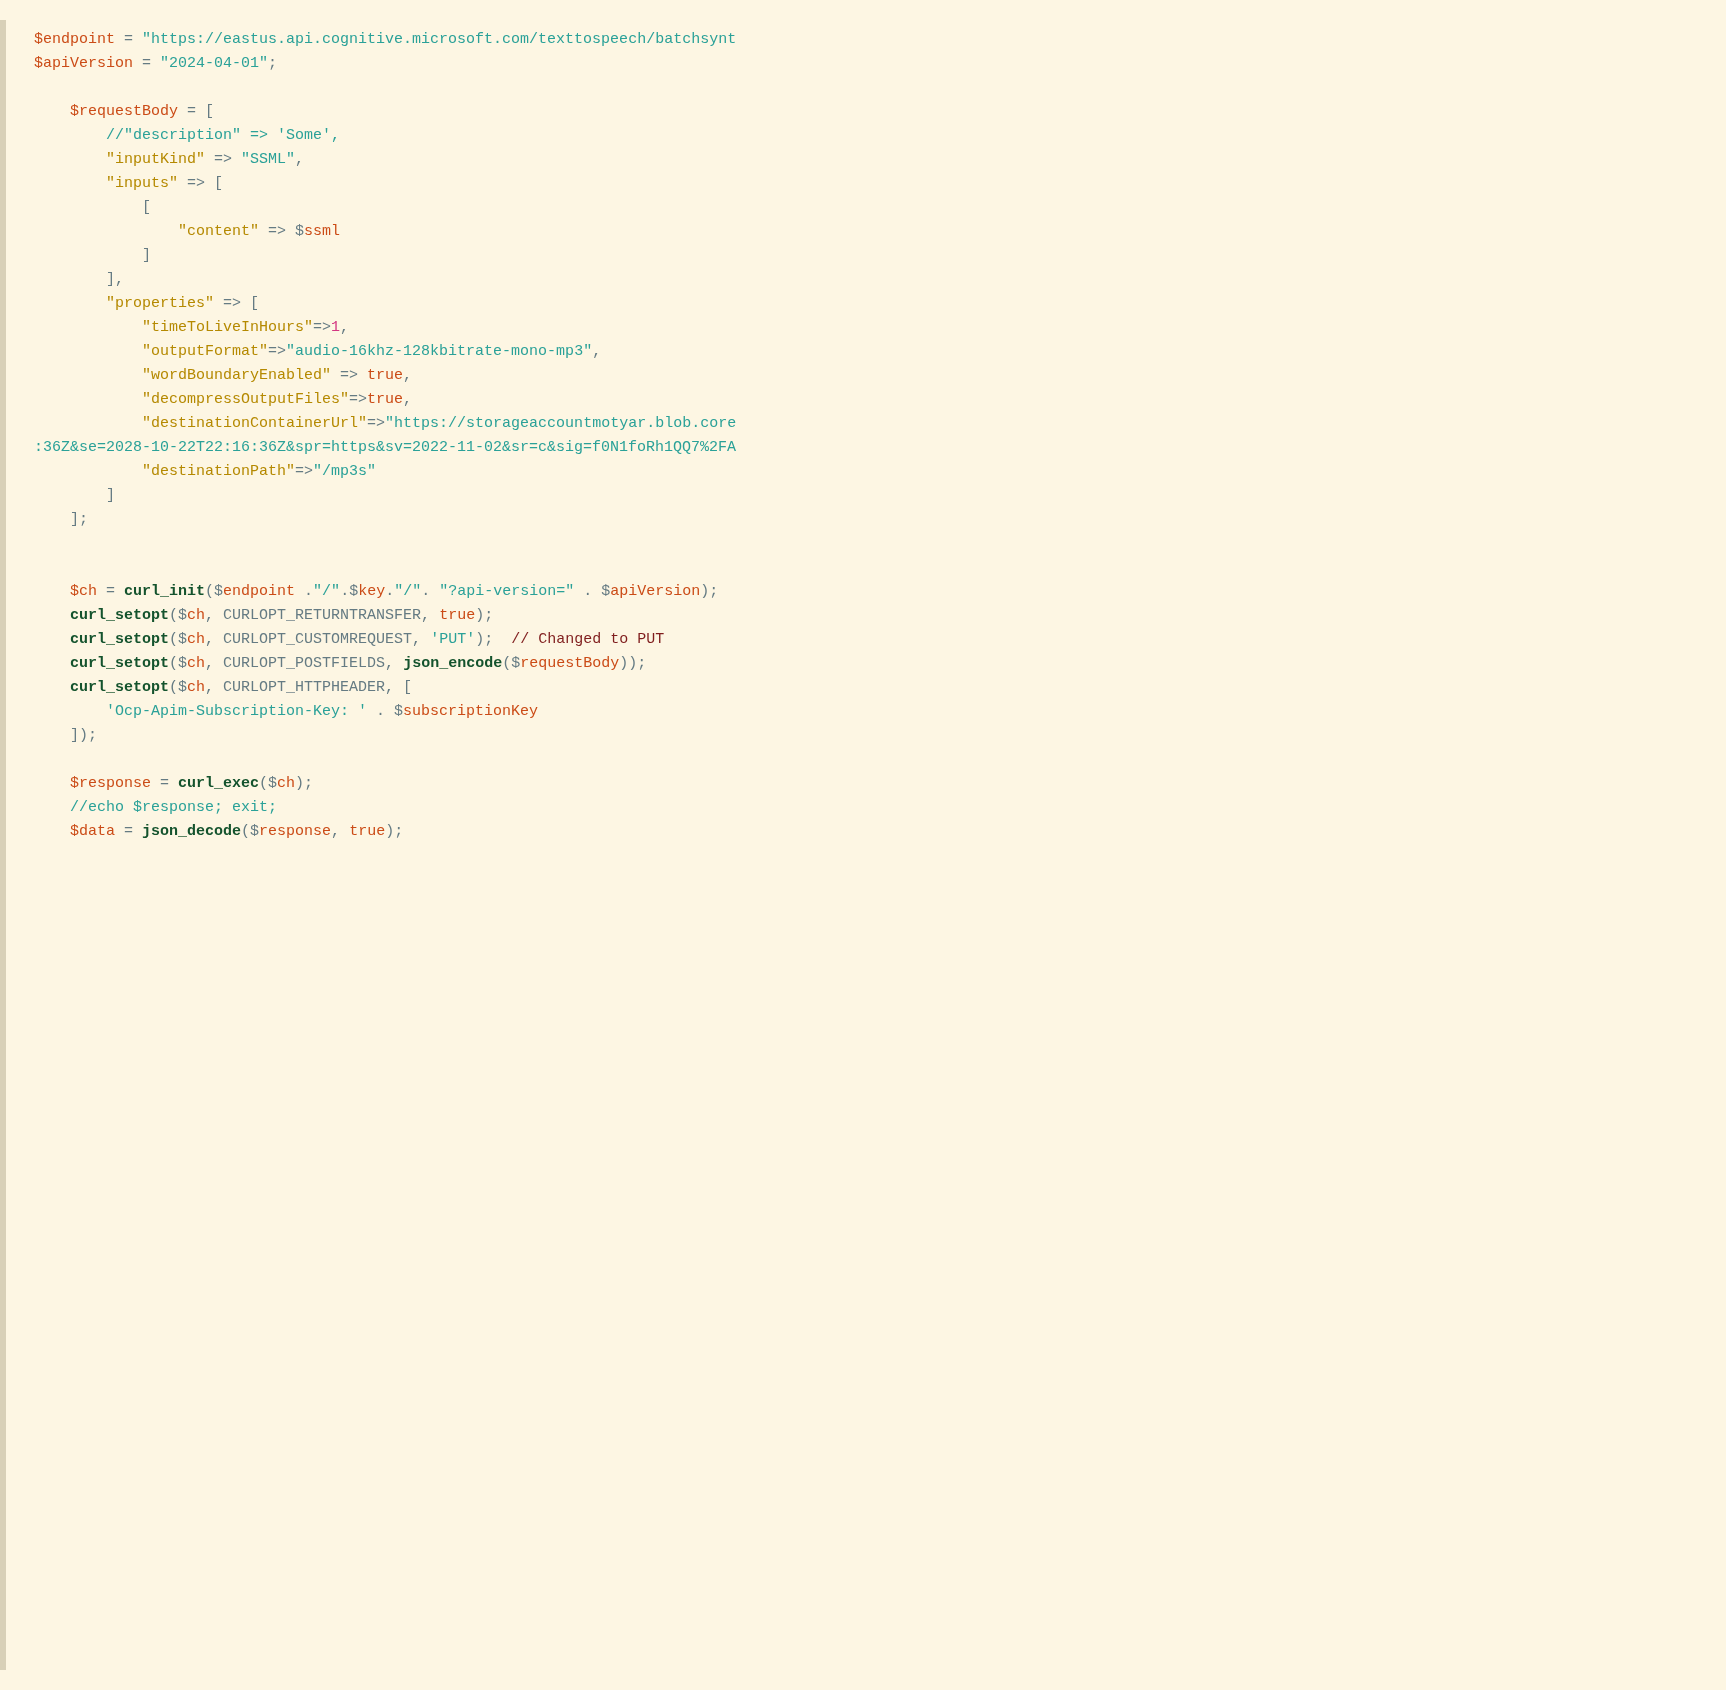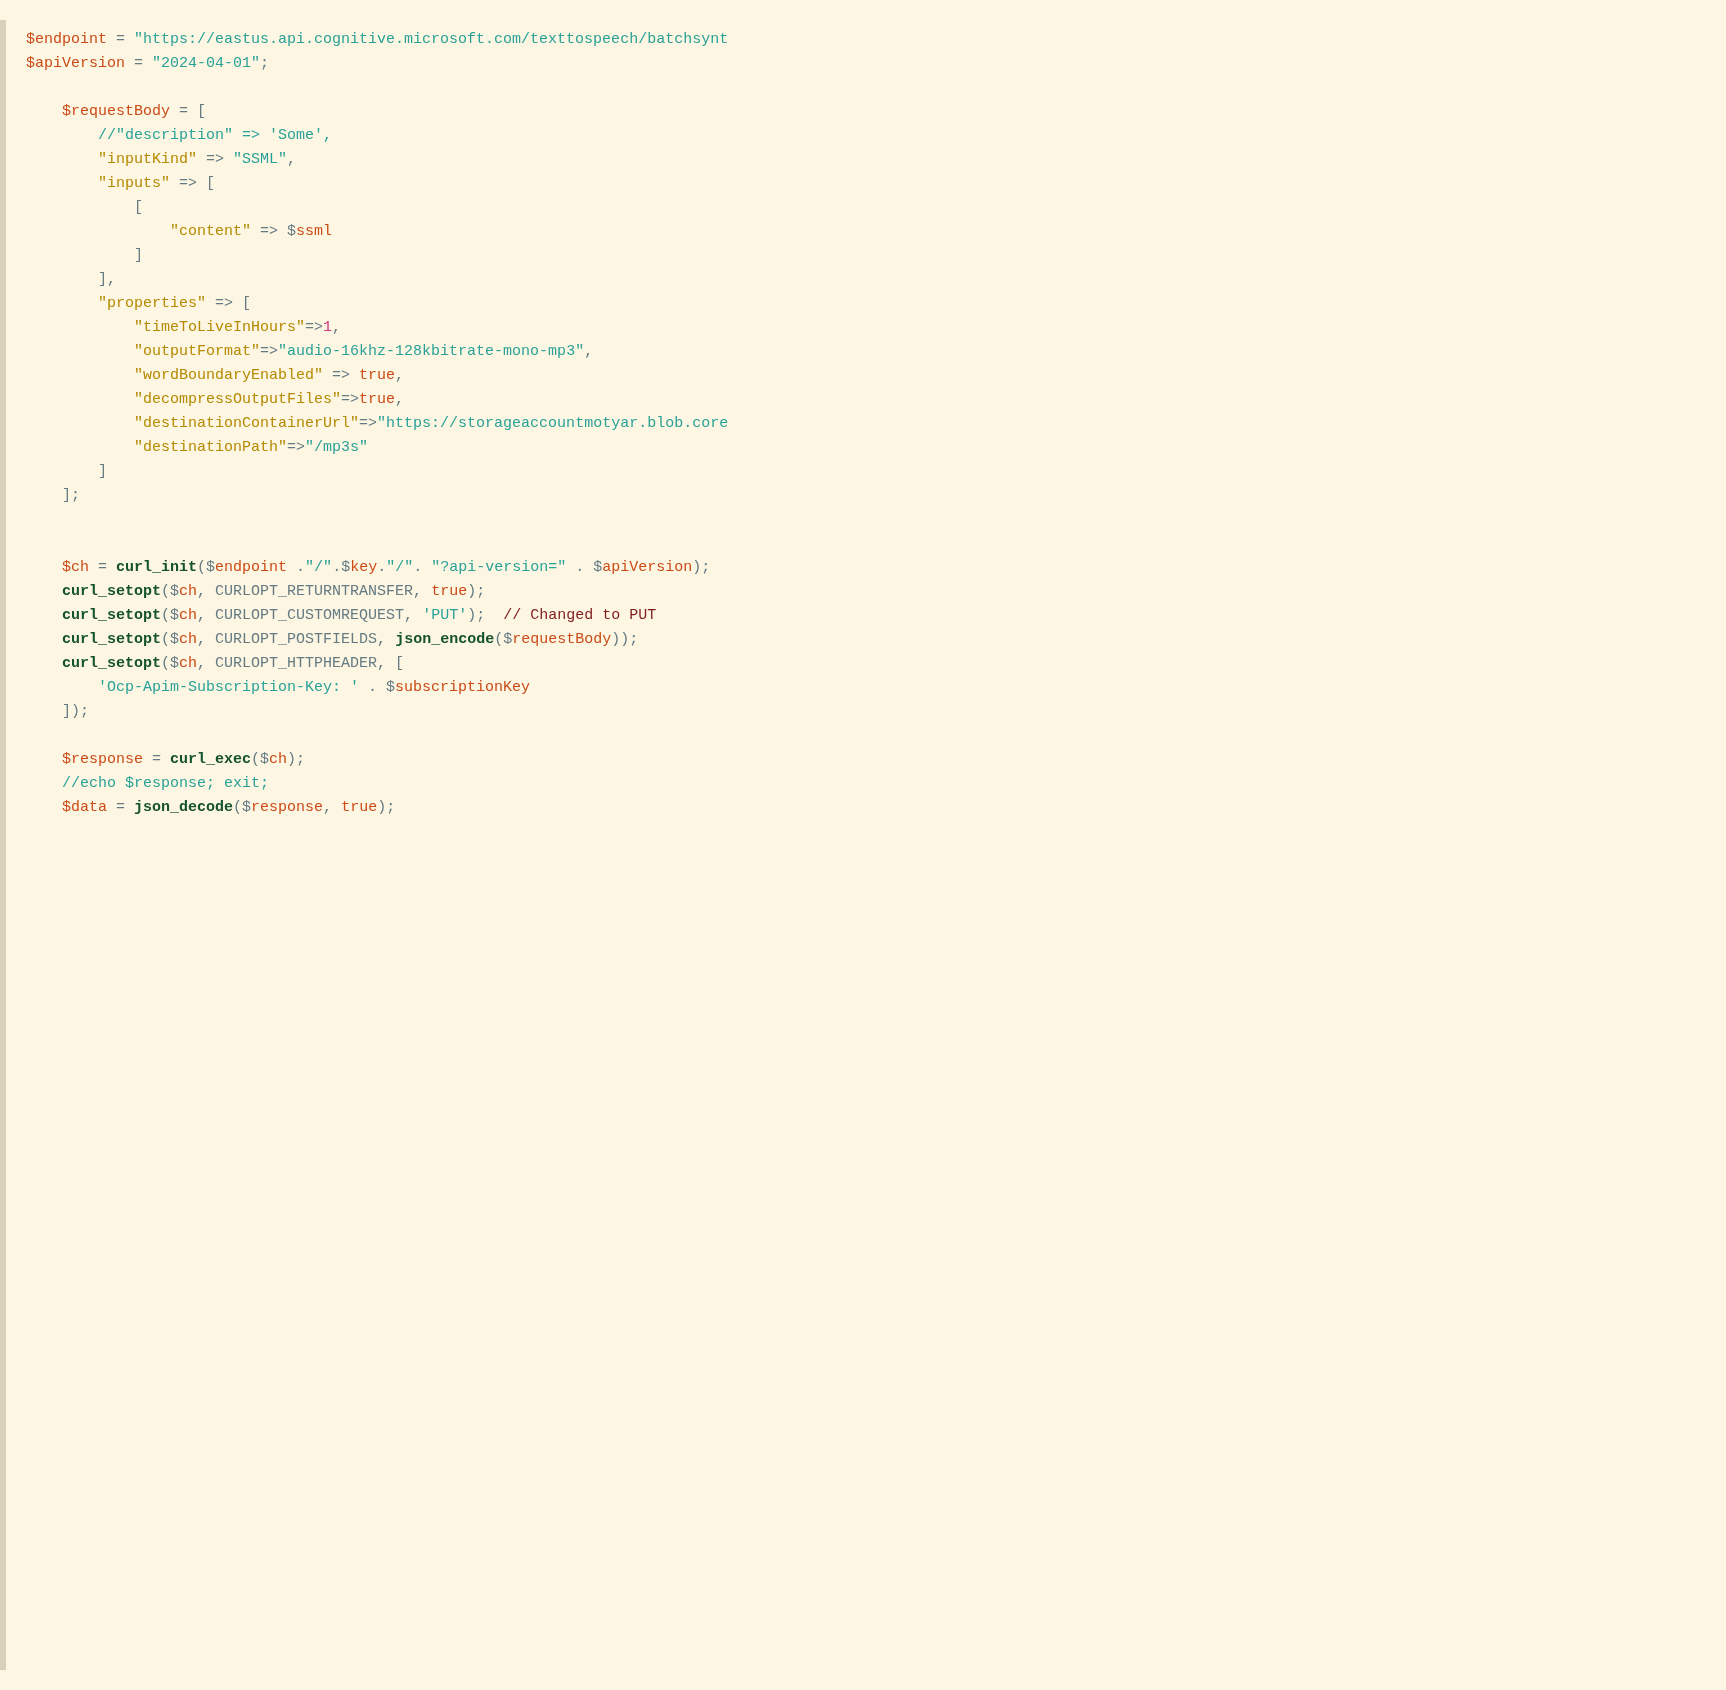--- a/index.html
+++ b/index.html
@@ -15,20 +15,21 @@
       line-height: 1.6;
       overflow-x: auto;
     }
 
     .code-container {
       background-color: #fdf6e3;
       padding: 20px 0;
       min-height: 1690px;
       position: relative;
       display: flex;
+      gap: 8px;
     }
 
     .gutter {
       width: 6px;
       background-color: #d8d0b8;
       flex-shrink: 0;
       margin-right: 0;
     }
 
     .code-area {
@@ -71,20 +72,21 @@
       <div class="line"><span class="plain">            [</span></div>
       <div class="line"><span class="plain">                </span><span class="key">"content"</span><span class="plain"> =&gt; $</span><span class="var">ssml</span></div>
       <div class="line"><span class="plain">            ]</span></div>
       <div class="line"><span class="plain">        ],</span></div>
       <div class="line"><span class="plain">        </span><span class="key">"properties"</span><span class="plain"> =&gt; [</span></div>
       <div class="line"><span class="plain">            </span><span class="key">"timeToLiveInHours"</span><span class="plain">=&gt;</span><span class="num">1</span><span class="plain">,</span></div>
       <div class="line"><span class="plain">            </span><span class="key">"outputFormat"</span><span class="plain">=&gt;</span><span class="str">"audio-16khz-128kbitrate-mono-mp3"</span><span class="plain">,</span></div>
       <div class="line"><span class="plain">            </span><span class="key">"wordBoundaryEnabled"</span><span class="plain"> =&gt; </span><span class="bool">true</span><span class="plain">,</span></div>
       <div class="line"><span class="plain">            </span><span class="key">"decompressOutputFiles"</span><span class="plain">=&gt;</span><span class="bool">true</span><span class="plain">,</span></div>
       <div class="line"><span class="plain">            </span><span class="key">"destinationContainerUrl"</span><span class="plain">=&gt;</span><span class="str">"https://storageaccountmotyar.blob.core</span></div>
+      <div class="line"><span class="str">:36Z&amp;se=2028-10-22T22:16:36Z&amp;spr=https&amp;sv=2022-11-02&amp;sr=c&amp;sig=f0N1foRh1QQ7%2FA</span></div>
       <div class="line"><span class="plain">            </span><span class="key">"destinationPath"</span><span class="plain">=&gt;</span><span class="str">"/mp3s"</span></div>
       <div class="line"><span class="plain">        ]</span></div>
       <div class="line"><span class="plain">    ];</span></div>
       <div class="line">&nbsp;</div>
       <div class="line">&nbsp;</div>
       <div class="line"><span class="var">    $</span><span class="var">ch</span><span class="plain"> = </span><span class="fn">curl_init</span><span class="plain">($</span><span class="var">endpoint</span><span class="plain"> .</span><span class="str">"/"</span><span class="plain">.$</span><span class="var">key</span><span class="plain">.</span><span class="str">"/"</span><span class="plain">. </span><span class="str">"?api-version="</span><span class="plain"> . $</span><span class="var">apiVersion</span><span class="plain">);</span></div>
       <div class="line"><span class="plain">    </span><span class="fn">curl_setopt</span><span class="plain">($</span><span class="var">ch</span><span class="plain">, CURLOPT_RETURNTRANSFER, </span><span class="bool">true</span><span class="plain">);</span></div>
       <div class="line"><span class="plain">    </span><span class="fn">curl_setopt</span><span class="plain">($</span><span class="var">ch</span><span class="plain">, CURLOPT_CUSTOMREQUEST, </span><span class="str">'PUT'</span><span class="plain">);  </span><span class="highlight-comment">// Changed to PUT</span></div>
       <div class="line"><span class="plain">    </span><span class="fn">curl_setopt</span><span class="plain">($</span><span class="var">ch</span><span class="plain">, CURLOPT_POSTFIELDS, </span><span class="fn">json_encode</span><span class="plain">($</span><span class="var">requestBody</span><span class="plain">));</span></div>
       <div class="line"><span class="plain">    </span><span class="fn">curl_setopt</span><span class="plain">($</span><span class="var">ch</span><span class="plain">, CURLOPT_HTTPHEADER, [</span></div>

